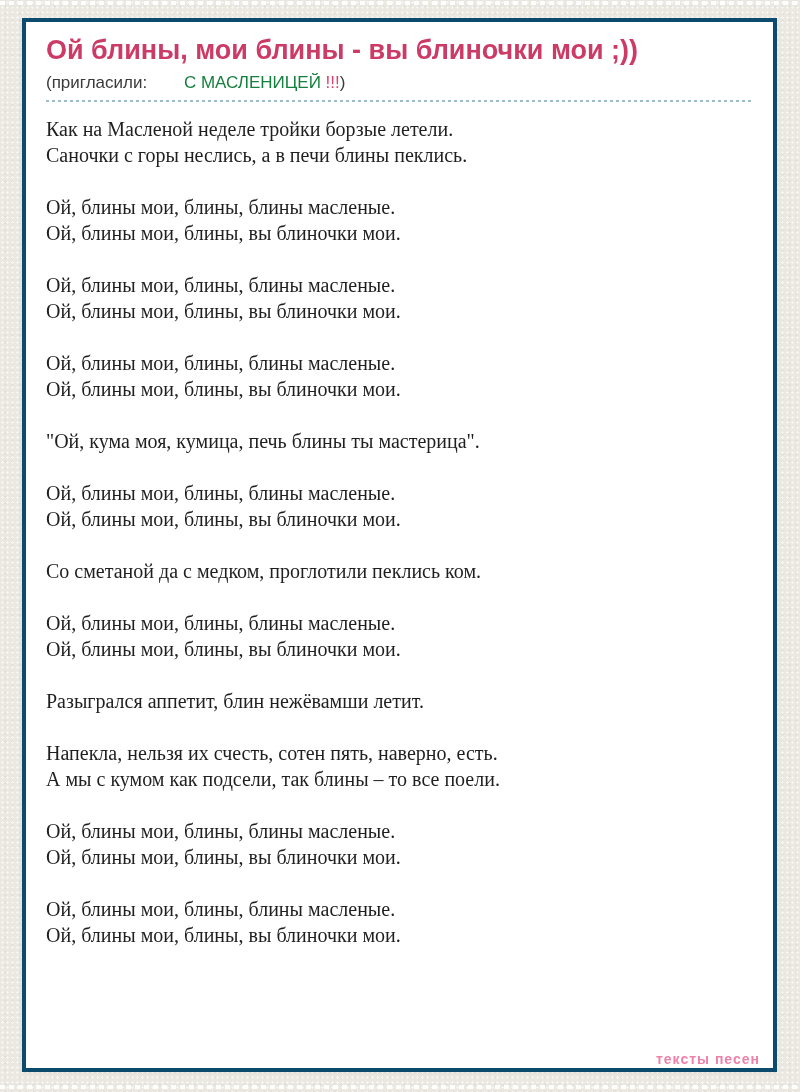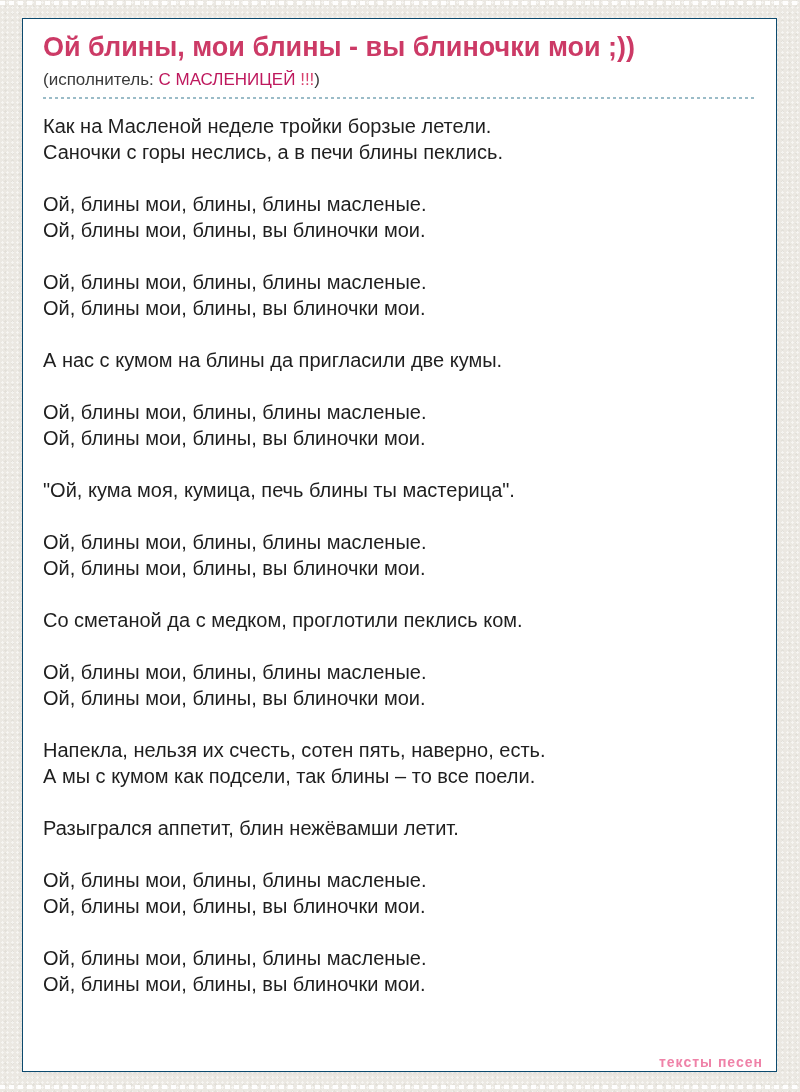--- a/index.html
+++ b/index.html
@@ -22,57 +22,58 @@
     background: repeating-linear-gradient(90deg, rgba(255,255,255,0.95) 0 5px, transparent 5px 9px);
   }
   .texture-strip.top { top: 1px; }
   .texture-strip.bottom { bottom: 3px; }
 
   .page-box {
     position: absolute;
     left: 22px; top: 18px;
     width: 755px; height: 1054px;
     background: #ffffff;
-    border: 1px solid #0c4a6e;
+    border: 4px solid #0c4a6e;
     box-shadow: 0 1px 3px rgba(0,0,0,0.07);
     padding: 12px 20px 0 20px;
   }
 
   h1.song-title {
     font-size: 27px;
     font-weight: bold;
     color: #cc3a66;
     line-height: 33px;
     letter-spacing: 0;
   }
   .artist-line {
     margin-top: 5px;
     font-size: 17px;
     color: #3a3a3a;
     line-height: 21px;
   }
   .artist-link {
-    color: #be185d;
+    color: #15803d;
     text-decoration: none;
     cursor: pointer;
+    margin-left: 32px;
   }
   .artist-bang { color: #d8416d; }
   .divider {
     margin-top: 7px;
     height: 2px;
     background: repeating-linear-gradient(90deg, #9bbcc8 0 3px, transparent 3px 6px);
   }
 
   .lyrics {
     margin-top: 14px;
     font-size: 20px;
     line-height: 26px;
     color: #1f1f1f;
   }
-  .stanza { margin: 0 0 26px 0; }
+  .stanza { margin: 0 0 26px 0; font-family: Liberation Serif, serif; }
 
   .site-logo {
     position: absolute;
     right: 3px; bottom: 0;
     text-align: right;
     background: #ffffff;
     padding-left: 10px;
     line-height: 1;
     text-decoration: none;
     display: block;
@@ -100,39 +101,38 @@
 <body>
 
 <div class="texture-strip top"></div>
 <div class="texture-strip bottom"></div>
 
 <div class="page-box">
 
   <h1 class="song-title">Ой блины, мои блины - вы блиночки мои ;))</h1>
 
   <div class="artist-line">
-    <span>(исполнитель:</span>
+    <span>(пригласили:</span>
     <span class="artist-link">С МАСЛЕНИЦЕЙ</span>
     <span class="artist-bang">!!!</span><span>)</span>
   </div>
 
   <div class="divider"></div>
 
   <div class="lyrics">
       <p class="stanza">Как на Масленой неделе тройки борзые летели.<br>Саночки с горы неслись, а в печи блины пеклись.</p>
       <p class="stanza">Ой, блины мои, блины, блины масленые.<br>Ой, блины мои, блины, вы блиночки мои.</p>
       <p class="stanza">Ой, блины мои, блины, блины масленые.<br>Ой, блины мои, блины, вы блиночки мои.</p>
-      <p class="stanza">А нас с кумом на блины да пригласили две кумы.</p>
       <p class="stanza">Ой, блины мои, блины, блины масленые.<br>Ой, блины мои, блины, вы блиночки мои.</p>
       <p class="stanza">"Ой, кума моя, кумица, печь блины ты мастерица".</p>
       <p class="stanza">Ой, блины мои, блины, блины масленые.<br>Ой, блины мои, блины, вы блиночки мои.</p>
       <p class="stanza">Со сметаной да с медком, проглотили пеклись ком.</p>
       <p class="stanza">Ой, блины мои, блины, блины масленые.<br>Ой, блины мои, блины, вы блиночки мои.</p>
+      <p class="stanza">Разыгрался аппетит, блин нежёвамши летит.</p>
       <p class="stanza">Напекла, нельзя их счесть, сотен пять, наверно, есть.<br>А мы с кумом как подсели, так блины – то все поели.</p>
-      <p class="stanza">Разыгрался аппетит, блин нежёвамши летит.</p>
       <p class="stanza">Ой, блины мои, блины, блины масленые.<br>Ой, блины мои, блины, вы блиночки мои.</p>
       <p class="stanza">Ой, блины мои, блины, блины масленые.<br>Ой, блины мои, блины, вы блиночки мои.</p>
     </div>
 
   <a class="site-logo">
     <span class="logo-tagline">тексты песен</span>
   </a>
 
 </div>
 

